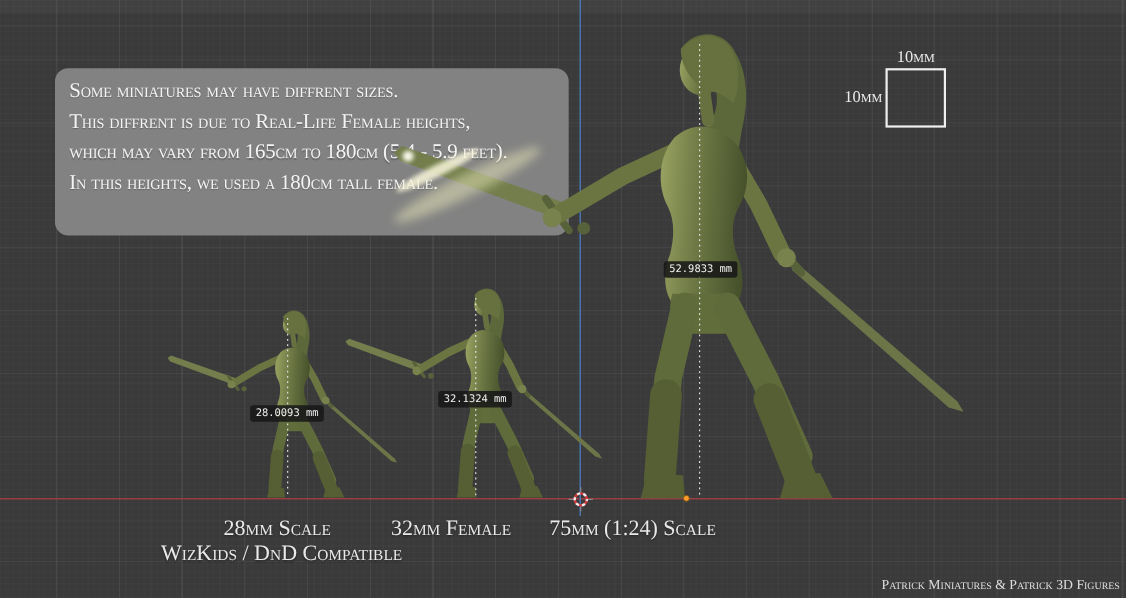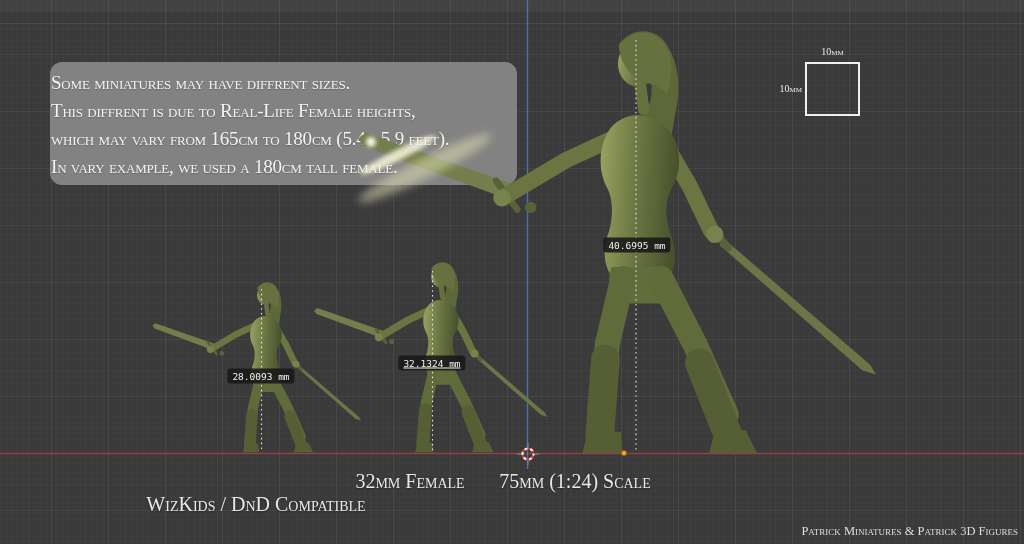--- a/index.html
+++ b/index.html
@@ -12,26 +12,26 @@
       linear-gradient(to bottom, rgba(255,255,255,0.035) 0 12px, rgba(255,255,255,0) 12px),
       repeating-linear-gradient(to bottom, rgba(255,255,255,0.055) 0 1px, rgba(0,0,0,0) 1px 57px),
       repeating-linear-gradient(to right,  rgba(255,255,255,0.055) 0 1px, rgba(0,0,0,0) 1px 57px),
       repeating-linear-gradient(to bottom, rgba(255,255,255,0.016) 0 1px, rgba(0,0,0,0) 1px 5.7px),
       repeating-linear-gradient(to right,  rgba(255,255,255,0.016) 0 1px, rgba(0,0,0,0) 1px 5.7px);
     background-position: 0 0, 0 54px, 51px 0, 0 0, 0 0;
     font-family:"Liberation Serif","DejaVu Serif",serif;
   }
   
   .info-box{
-    position:absolute;left:50px;top:62px;width:467px;height:123px;
+    position:absolute;left:50px;top:62px;width:467px;height:152px;
     background:rgba(133,133,133,0.96);
     border-radius:12px;
     z-index:1;
     box-sizing:border-box;
-    padding:7px 12px 0 1px;
+    padding:7px 12px 0 13px;
   }
   .info-line{
     font-variant-caps:small-caps;
     font-size:19px;line-height:28px;
     color:#f4f4f4;
     letter-spacing:-0.2px;
     white-space:nowrap;
     text-shadow:0 1px 1px rgba(0,0,0,0.25);
   }
   
@@ -47,21 +47,21 @@
     padding:2px 5px;border-radius:3px;
     white-space:nowrap;
   }
   
   .ref-square{
     position:absolute;left:805px;top:62px;width:55px;height:54px;
     border:2px solid #f0f0f0;box-sizing:border-box;z-index:3;
   }
   .ref-label{
     position:absolute;z-index:3;color:#ececec;
-    font-variant-caps:small-caps;font-size:10px;line-height:16px;
+    font-variant-caps:small-caps;font-size:15px;line-height:16px;
     white-space:nowrap;
   }
   .ref-label.top{left:805px;top:44px;width:55px;text-align:center;}
   .ref-label.left{left:758px;top:81px;width:44px;text-align:right;}
   
   .caption{
     position:absolute;z-index:3;
     transform:translate(-50%,-50%);
     color:#e9e9e9;
     font-variant-caps:small-caps;
@@ -76,21 +76,21 @@
 </style>
 </head>
 <body>
 
 <div class="canvas">
 
   <div class="info-box">
     <div class="info-line">Some miniatures may have diffrent sizes.</div>
     <div class="info-line">This diffrent is due to Real-Life Female heights,</div>
     <div class="info-line">which may vary from 165cm to 180cm (5.4 - 5.9 feet).</div>
-    <div class="info-line">In vary example, we used a 180cm tall female.</div>
+    <div class="info-line">In this heights, we used a 180cm tall female.</div>
   </div>
 
   <svg class="scene" width="1024" height="544" viewBox="0 0 1024 544">
     <defs>
       <linearGradient id="figGrad" x1="0" y1="0" x2="1" y2="0.12">
         <stop offset="0" stop-color="#9aa462"></stop>
         <stop offset="0.45" stop-color="#6f7a46"></stop>
         <stop offset="1" stop-color="#47522c"></stop>
       </linearGradient>
       <filter id="blur4" x="-60%" y="-60%" width="220%" height="220%">
@@ -163,26 +163,27 @@
       <line x1="-11" y1="0" x2="-6" y2="0" stroke="#8a8a8a" stroke-width="1"></line>
       <line x1="6" y1="0" x2="11" y2="0" stroke="#8a8a8a" stroke-width="1"></line>
       <line x1="0" y1="-11" x2="0" y2="-6" stroke="#8a8a8a" stroke-width="1"></line>
       <line x1="0" y1="6" x2="0" y2="11" stroke="#8a8a8a" stroke-width="1"></line>
       <circle r="5.5" fill="none" stroke="#d23c3c" stroke-width="2.2"></circle>
       <circle r="5.5" fill="none" stroke="#ececec" stroke-width="2.2" stroke-dasharray="2.9 2.9" stroke-dashoffset="1.4"></circle>
     </g>
   </svg>
 
   <div class="mlabel" style="left:261px;top:376px;">28.0093 mm</div>
-  <div class="mlabel" style="left:432px;top:363px;text-decoration:underline;">32.1324 mm</div>
-  <div class="mlabel" style="left:637px;top:245px;">40.6995 mm</div>
+  <div class="mlabel" style="left:432px;top:363px;">32.1324 mm</div>
+  <div class="mlabel" style="left:637px;top:245px;">52.9833 mm</div>
 
   <div class="ref-square"></div>
   <div class="ref-label top">10mm</div>
   <div class="ref-label left">10mm</div>
 
+  <div class="caption" style="left:252px;top:481px;">28mm Scale</div>
   <div class="caption" style="left:256px;top:504px;">WizKids / DnD Compatible</div>
   <div class="caption" style="left:410px;top:481px;">32mm Female</div>
   <div class="caption" style="left:575px;top:481px;">75mm (1:24) Scale</div>
 
   <div class="watermark">Patrick Miniatures &amp; Patrick 3D Figures</div>
 
 </div>
 
 </body></html>

